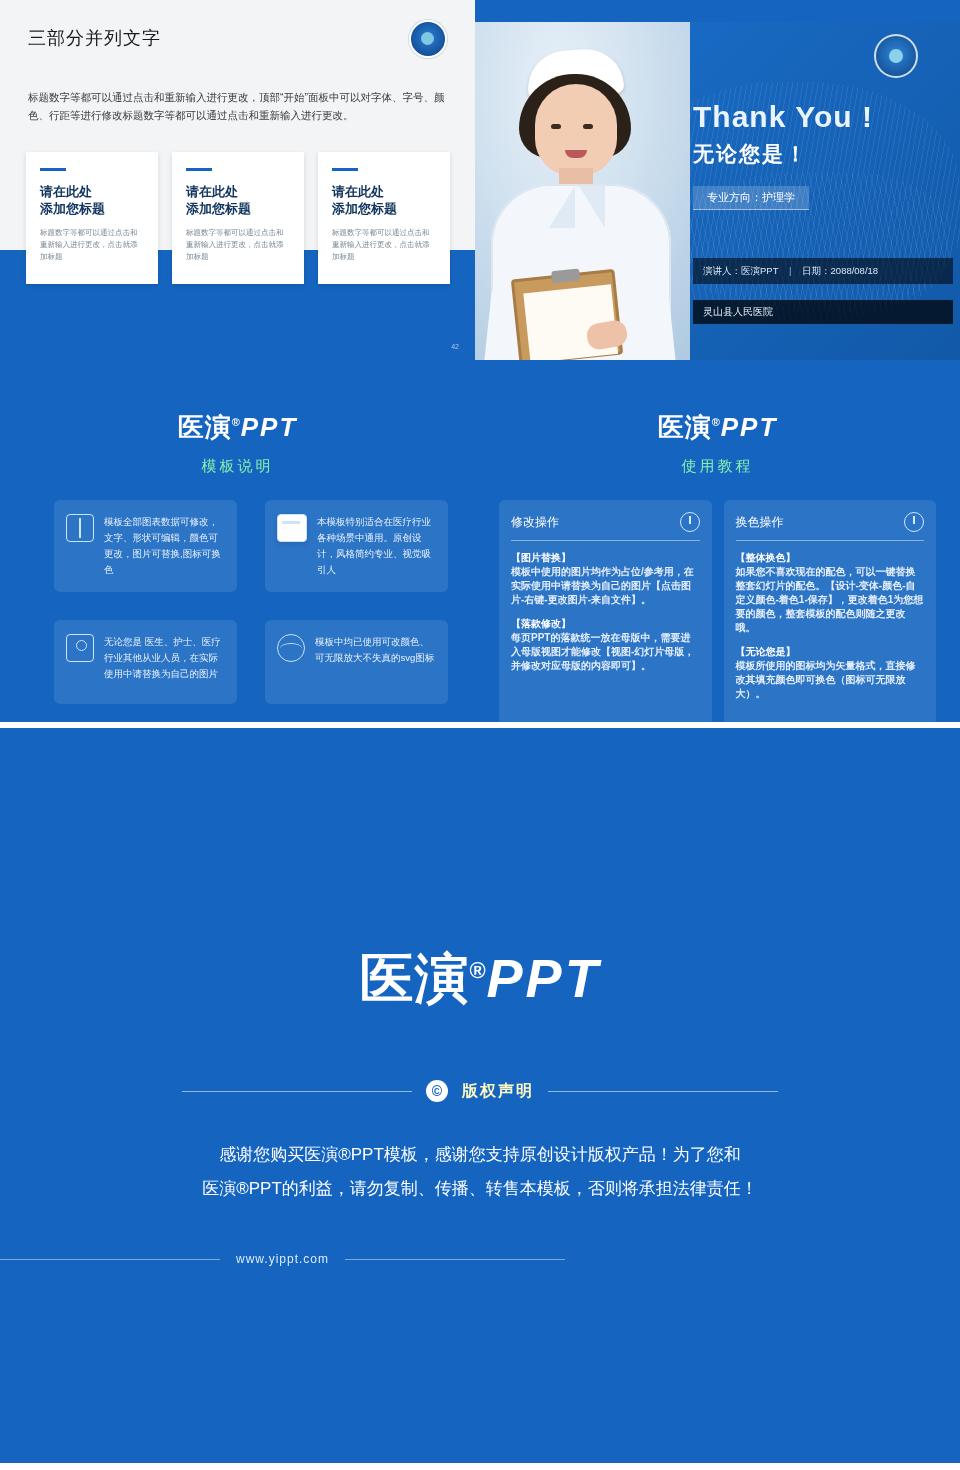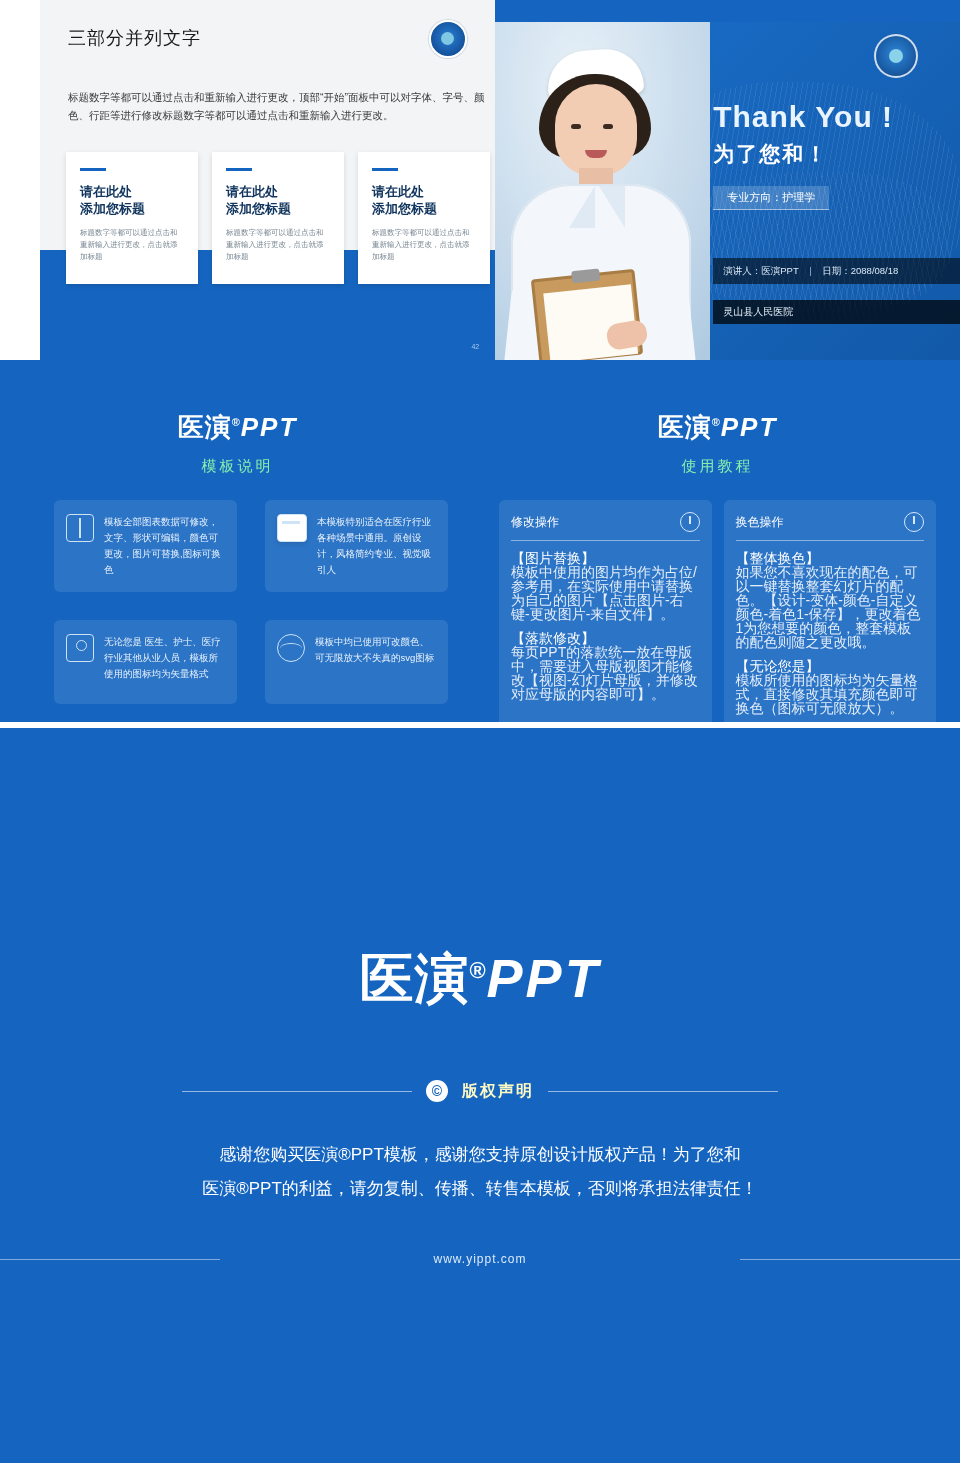--- a/index.html
+++ b/index.html
@@ -5,21 +5,21 @@
   * { box-sizing: border-box; margin: 0; padding: 0; }
   body {
     width: 960px; height: 1470px;
     background: #ffffff;
     font-family: "Liberation Sans", sans-serif;
     overflow: hidden;
   }
   .page { position: relative; width: 960px; }
 
   
-  .row1 { display: flex; width: 960px; height: 360px; padding-left: 40px; }
+  .row1 { display: flex; width: 960px; height: 360px; }
 
   
   .slide-a {
     position: relative; width: 475px; height: 360px;
     background: #f2f4f6; overflow: hidden;
   }
   .slide-a .blue-band {
     position: absolute; left: 0; bottom: 0; width: 475px; height: 110px;
     background: #1565c0;
   }
@@ -222,21 +222,21 @@
   .opcol { background: rgba(255,255,255,.10); border-radius: 6px; padding: 12px 12px 14px; }
   .opcol .hd {
     display:flex; align-items:center; gap:0; color:#ffffff; font-size:12px;
     padding-bottom: 8px; border-bottom: 1px solid rgba(255,255,255,.45); margin-bottom: 10px;
   }
   .opcol .hd .hdic {
     margin-left:auto; width:20px; height:20px; border-radius:50%;
     border:1.5px solid #d6e8fa; position:relative;
   }
   .opcol .hd .hdic::after{content:"";position:absolute;left:8px;top:3px;width:2px;height:8px;background:#d6e8fa;}
-  .opcol .blk { font-size: 14px; line-height: 14px; color:#e3eefa; margin-bottom: 10px; }
+  .opcol .blk { font-size: 10px; line-height: 14px; color:#e3eefa; margin-bottom: 10px; font-weight: bold; }
   .opcol .blk .bt { display:block; color:#ffffff; }
   .slide-d .two { position:absolute; left:24px; top:140px; width:437px; display:grid; grid-template-columns:1fr 1fr; gap:12px; }
 
   
   .final {
     position: relative; width: 960px; height: 735px; background: #1565c0; overflow:hidden;
   }
   .final .big {
     text-align:center; color:#ffffff; font-weight:bold; font-size: 54px;
     padding-top: 215px; letter-spacing: 1px;
@@ -250,21 +250,21 @@
   .cr-row .cic {
     width: 22px; height:22px; border-radius:50%; background:#ffffff; color:#1565c0;
     font-size: 14px; font-weight:bold; text-align:center; line-height:22px;
   }
   .cr-row .crt { color:#fef9c3; font-size:16px; font-weight:bold; letter-spacing:2px; }
   .final .para {
     text-align:center; color:#ffffff; font-size: 17px; line-height: 34px;
     margin-top: 36px; padding: 0 150px;
   }
   .final .urlrow {
-    display:flex; align-items:center; justify-content:space-between; gap:16px; margin-top: 46px;
+    display:flex; align-items:center; justify-content:flex-start; gap:16px; margin-top: 46px;
   }
   .final .urlrow .line { width: 220px; height:1px; background: rgba(255,255,255,.45); }
   .final .urlrow .u { color:#dcebfa; font-size: 12px; letter-spacing: 1px; }
 </style>
 </head>
 <body>
 
 <div class="page">
 
   <div class="row1">
@@ -324,21 +324,21 @@
         <div class="arm-l"></div>
         <div class="arm-r"></div>
         <div class="board">
           <div class="clip"></div>
           <div class="paper"></div>
         </div>
         <div class="hand"></div>
       </div>
       <div class="logo2"></div>
       <div class="thank">Thank You !</div>
-      <div class="thank-cn">为了您和！</div>
+      <div class="thank-cn">无论您是！</div>
       <div class="major">专业方向：护理学</div>
       <div class="metabar">
         <span>演讲人：医演PPT</span>
         <span class="sep">|</span>
         <span>日期：2088/08/18</span>
       </div>
       <div class="hosbar">灵山县人民医院</div>
     </div>
   </div>
 
@@ -353,21 +353,21 @@
         <div class="panel">
           <div class="ic book"></div>
           <div class="tx">模板全部图表数据可修改，文字、形状可编辑，颜色可更改，图片可替换,图标可换色</div>
         </div>
         <div class="panel">
           <div class="ic card"></div>
           <div class="tx">本模板特别适合在医疗行业各种场景中通用。原创设计，风格简约专业、视觉吸引人</div>
         </div>
         <div class="panel">
           <div class="ic user"></div>
-          <div class="tx">无论您是 医生、护士、医疗行业其他从业人员，模板所使用的图标均为矢量格式</div>
+          <div class="tx">无论您是 医生、护士、医疗行业其他从业人员，在实际使用中请替换为自己的图片</div>
         </div>
         <div class="panel">
           <div class="ic ball"></div>
           <div class="tx">模板中均已使用可改颜色、可无限放大不失真的svg图标</div>
         </div>
       </div>
     </div>
 
     <div class="slide-d">
       <div class="brand">

